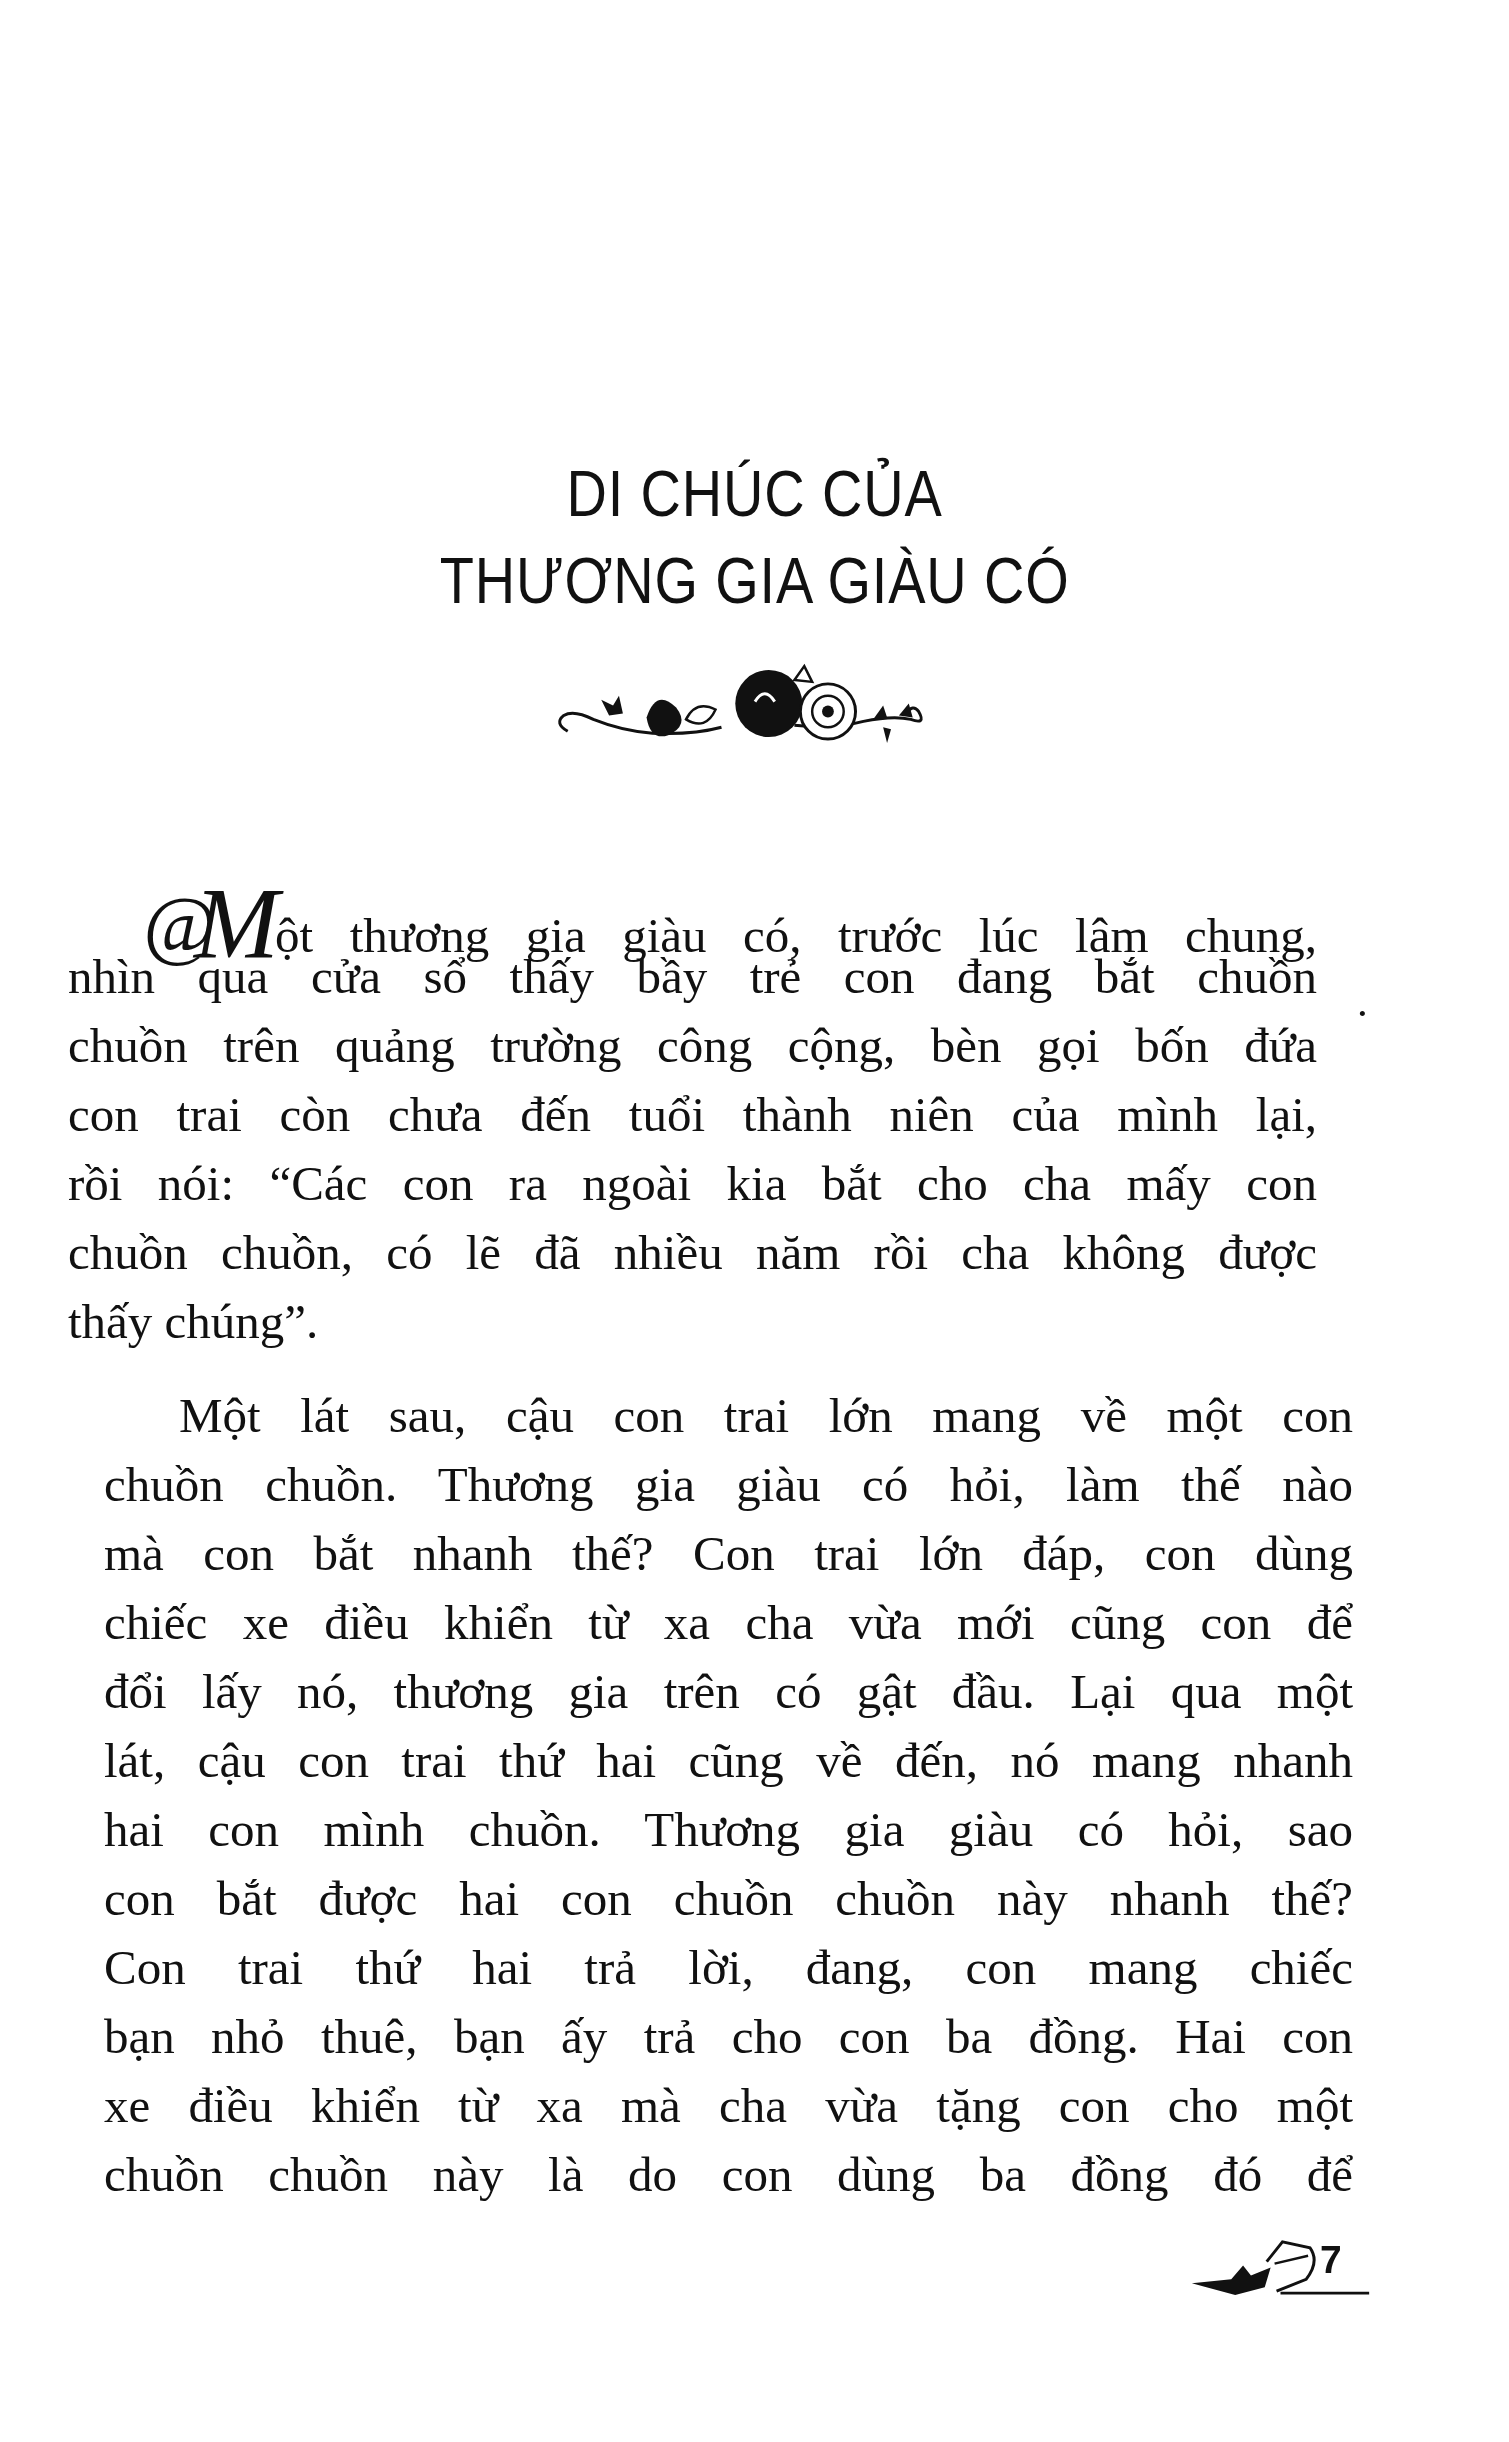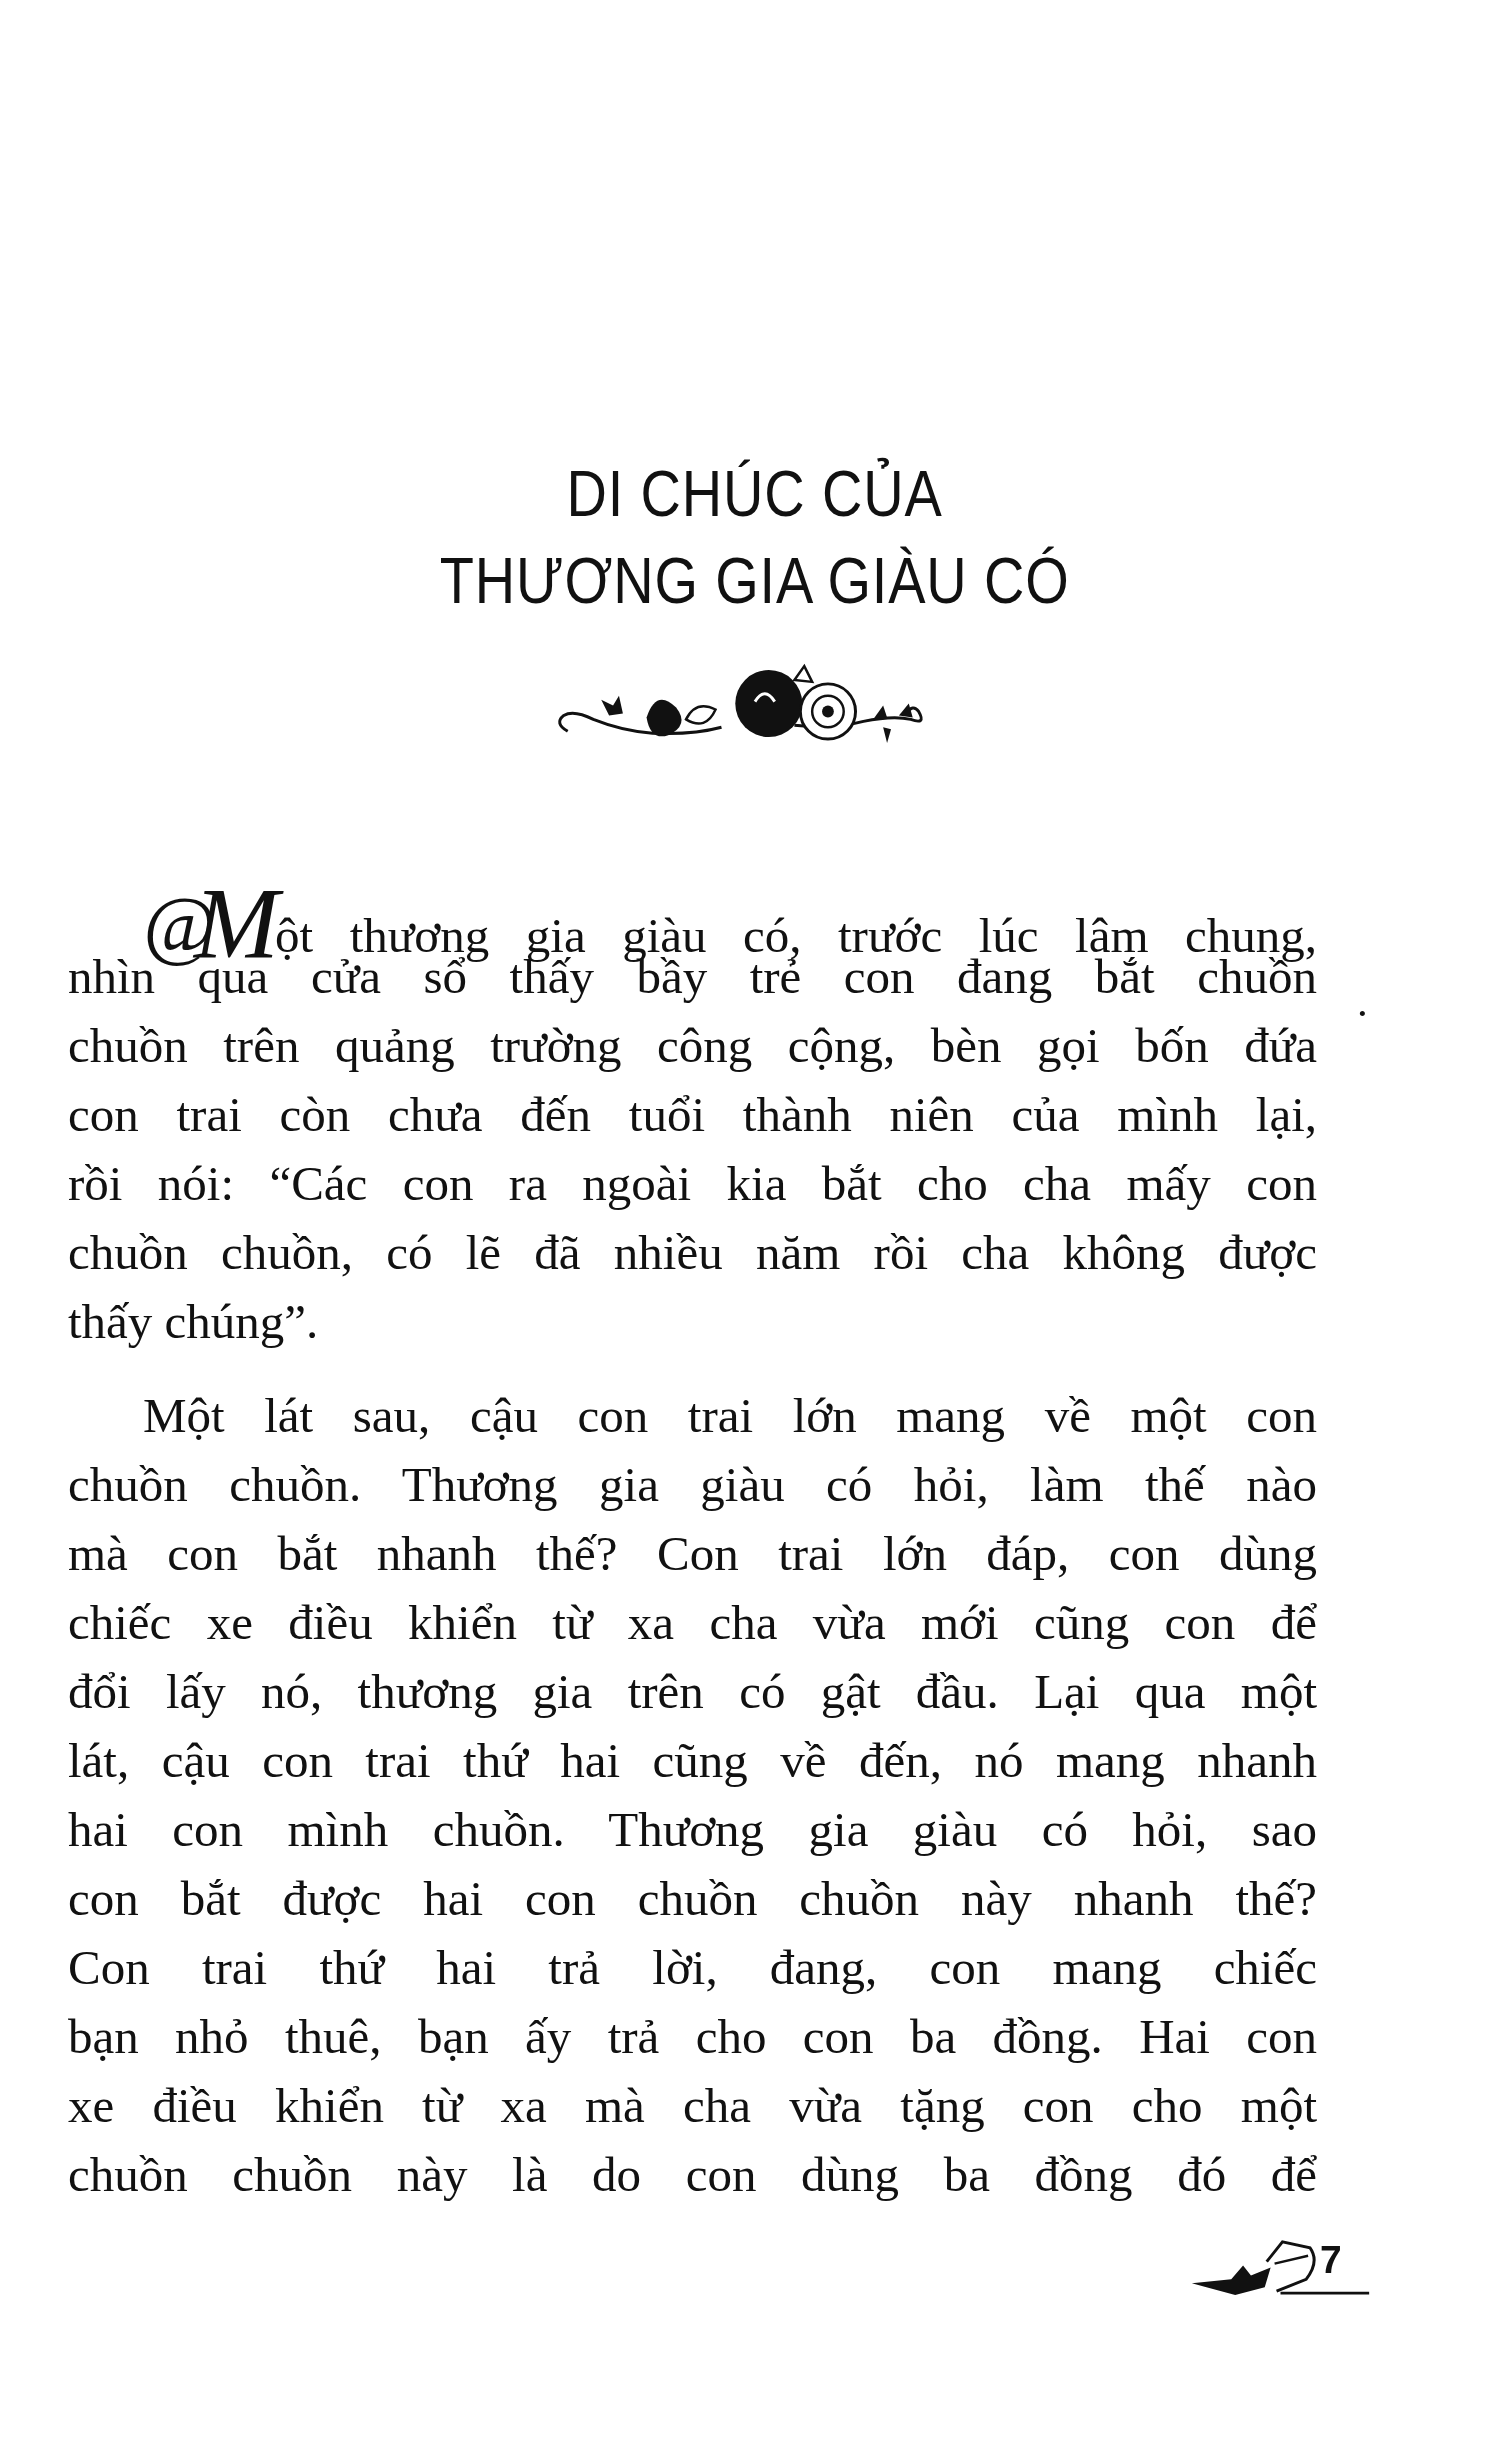--- a/index.html
+++ b/index.html
@@ -21,21 +21,21 @@
   .line { display: block; height: 69px; white-space: nowrap; text-align-last: justify; text-align: justify; }
   .line.last { text-align-last: left; }
   .indent { padding-left: 75px; }
   .dropcap {
     font-family: "Liberation Serif", "DejaVu Serif", serif; font-style: italic;
     font-size: 102px; line-height: 1; vertical-align: -5.9px; margin-right: -3.9px;
     display: inline-block;
   }
   .dropcap .o { font-size: 79px; vertical-align: 7.9px; margin-right: -21.7px; font-weight: 300; }
   .p1 { top: 873px; }
-  .p2 { top: 1381px; }
+  .p2 { top: 1381px; margin-left: 36px; }
   .stray-dot { position: absolute; left: 1357px; top: 977px; font-family: "Liberation Serif", serif; font-size: 43px; }
   .page-footer { position: absolute; left: 1182px; top: 2224px; width: 197px; height: 89px; }
   .page-number {
     position: absolute; left: 1320px; top: 2238px;
     font-family: "Liberation Sans", sans-serif; font-size: 39px; font-weight: 700;
   }
 </style>
 </head>
 <body>
 

